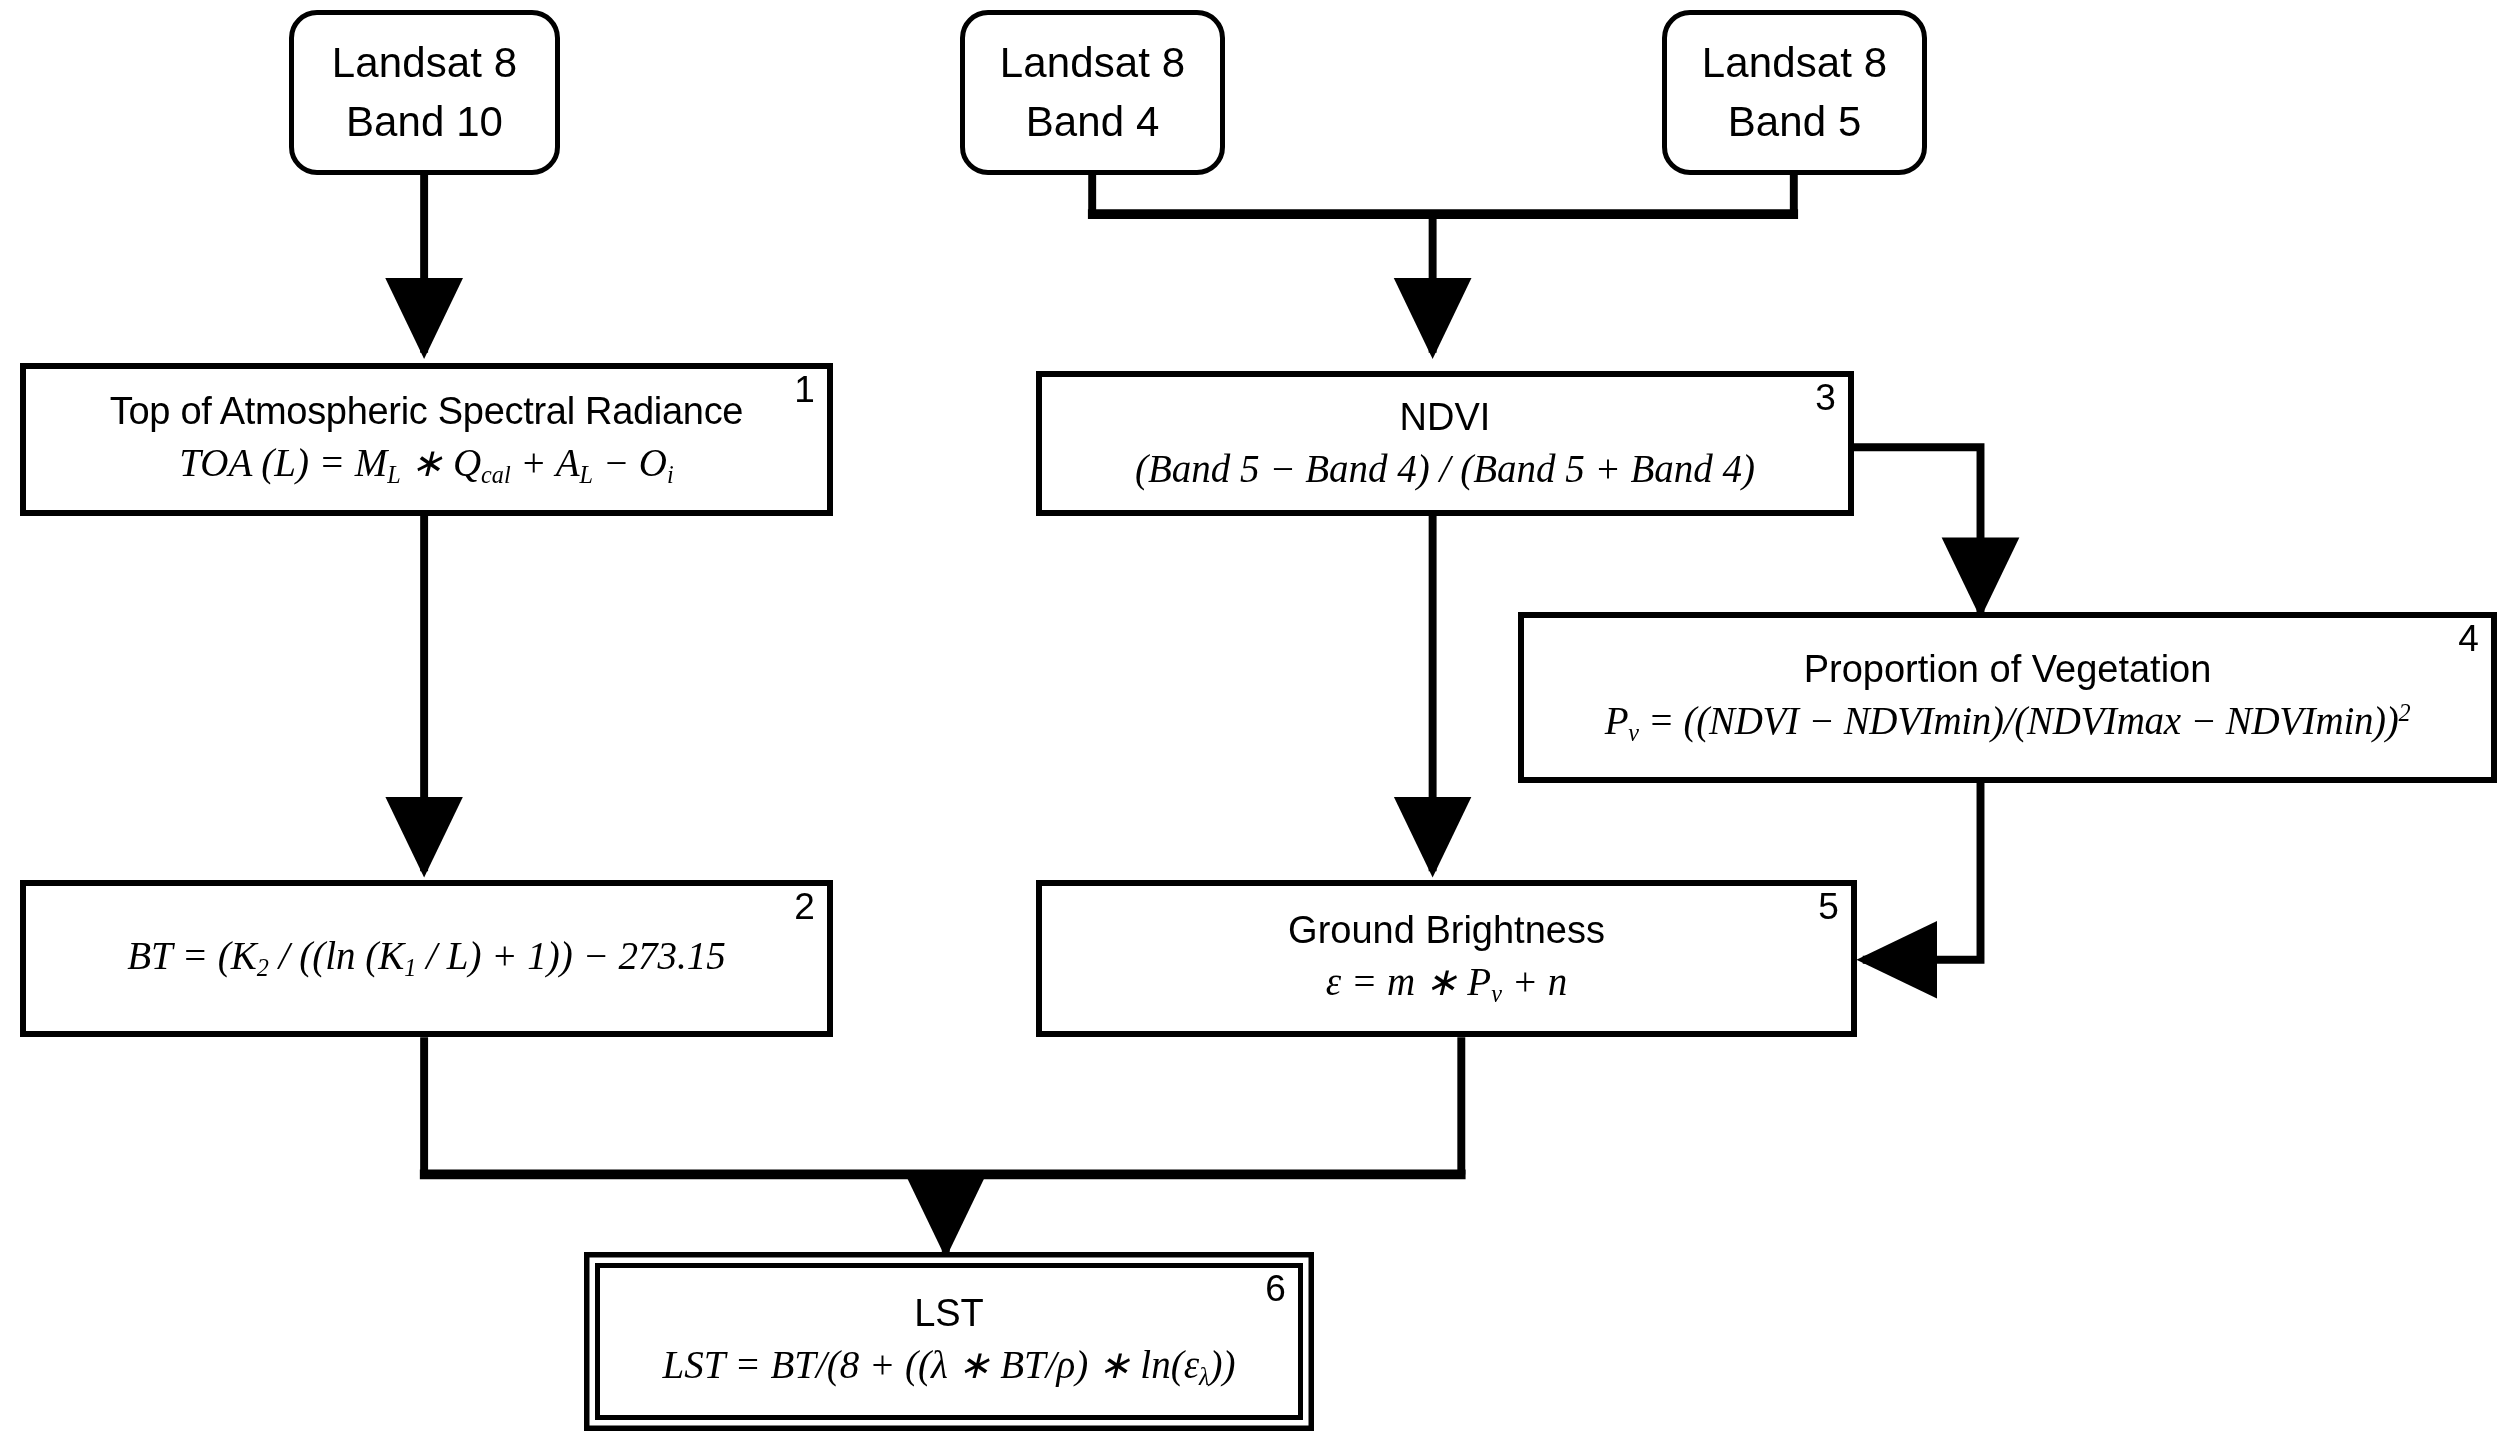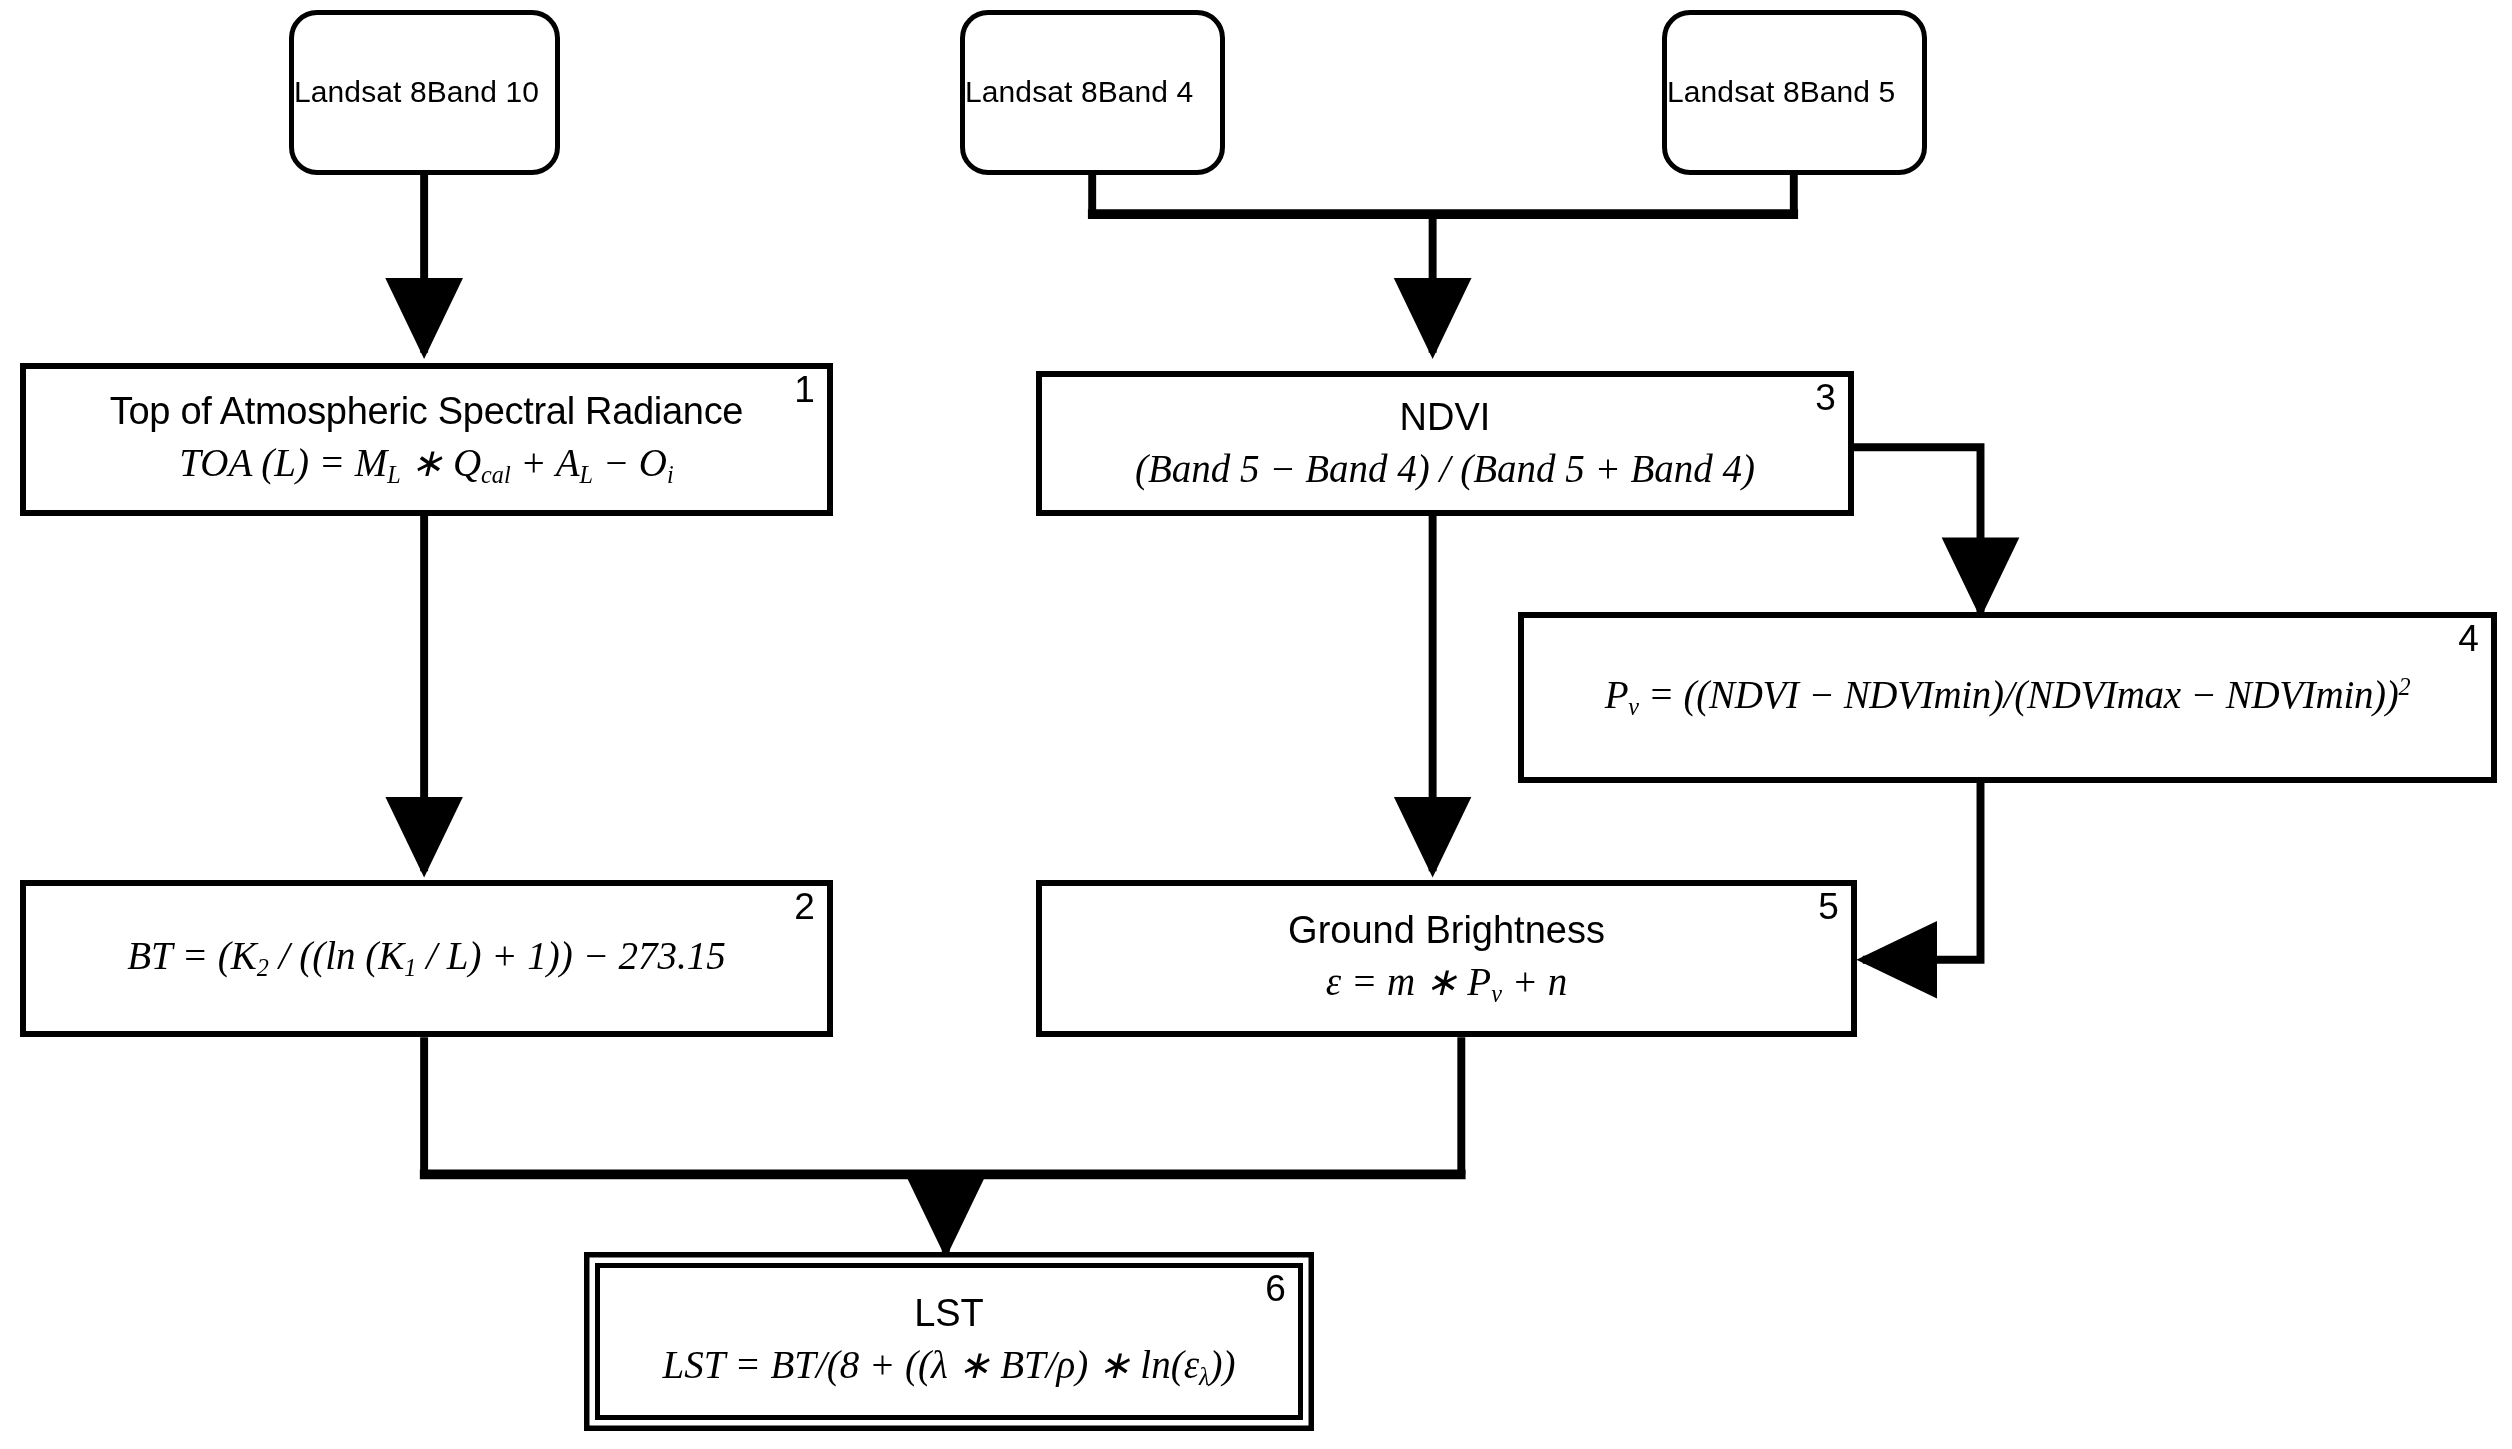--- a/index.html
+++ b/index.html
@@ -28,23 +28,24 @@
   }
 
   
   .src-node {
     position: absolute;
     box-sizing: border-box;
     border: 5.5px solid #000;
     border-radius: 28px;
     background: #fff;
     display: flex;
-    flex-direction: row;
+    flex-direction: column;
     align-items: center;
-    font-size: 30px;
+    justify-content: center;
+    font-size: 42px;
     line-height: 1.42;
     letter-spacing: 0.1px;
   }
   .src-node .ln { display: block; white-space: nowrap; }
 
   
   .proc-node {
     position: absolute;
     box-sizing: border-box;
     border: 6.7px solid #000;
@@ -163,20 +164,21 @@
     <span class="node-index">3</span>
     <div class="node-body">
       <div class="node-title">NDVI</div>
       <div class="node-formula">(Band 5 − Band 4) / (Band 5 + Band 4)</div>
     </div>
   </div>
 
   <div class="proc-node" style="left:1518px; top:612px; width:979px; height:171px;">
     <span class="node-index">4</span>
     <div class="node-body">
+      <div class="node-title">Proportion of Vegetation</div>
       <div class="node-formula tight"><span>P</span><sub>v</sub><span> = ((NDVI − NDVImin)/(NDVImax − NDVImin))</span><sup>2</sup></div>
     </div>
   </div>
 
   <div class="proc-node" style="left:20px; top:880px; width:813px; height:157px;">
     <span class="node-index">2</span>
     <div class="node-body">
       <div class="node-formula"><span>BT = (K</span><sub>2</sub><span> / ((ln (K</span><sub>1</sub><span> / L) + 1)) − 273.15</span></div>
     </div>
   </div>

